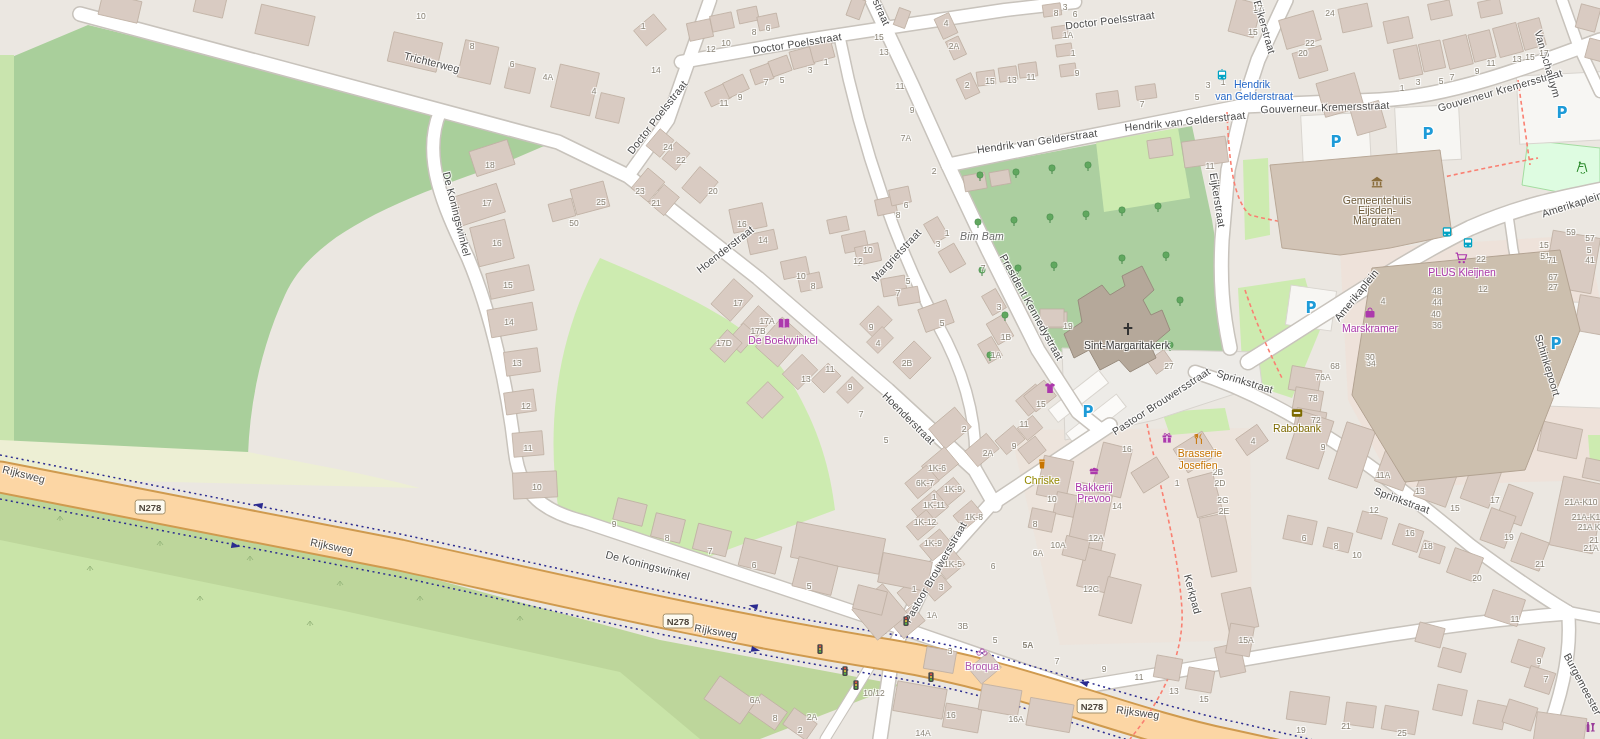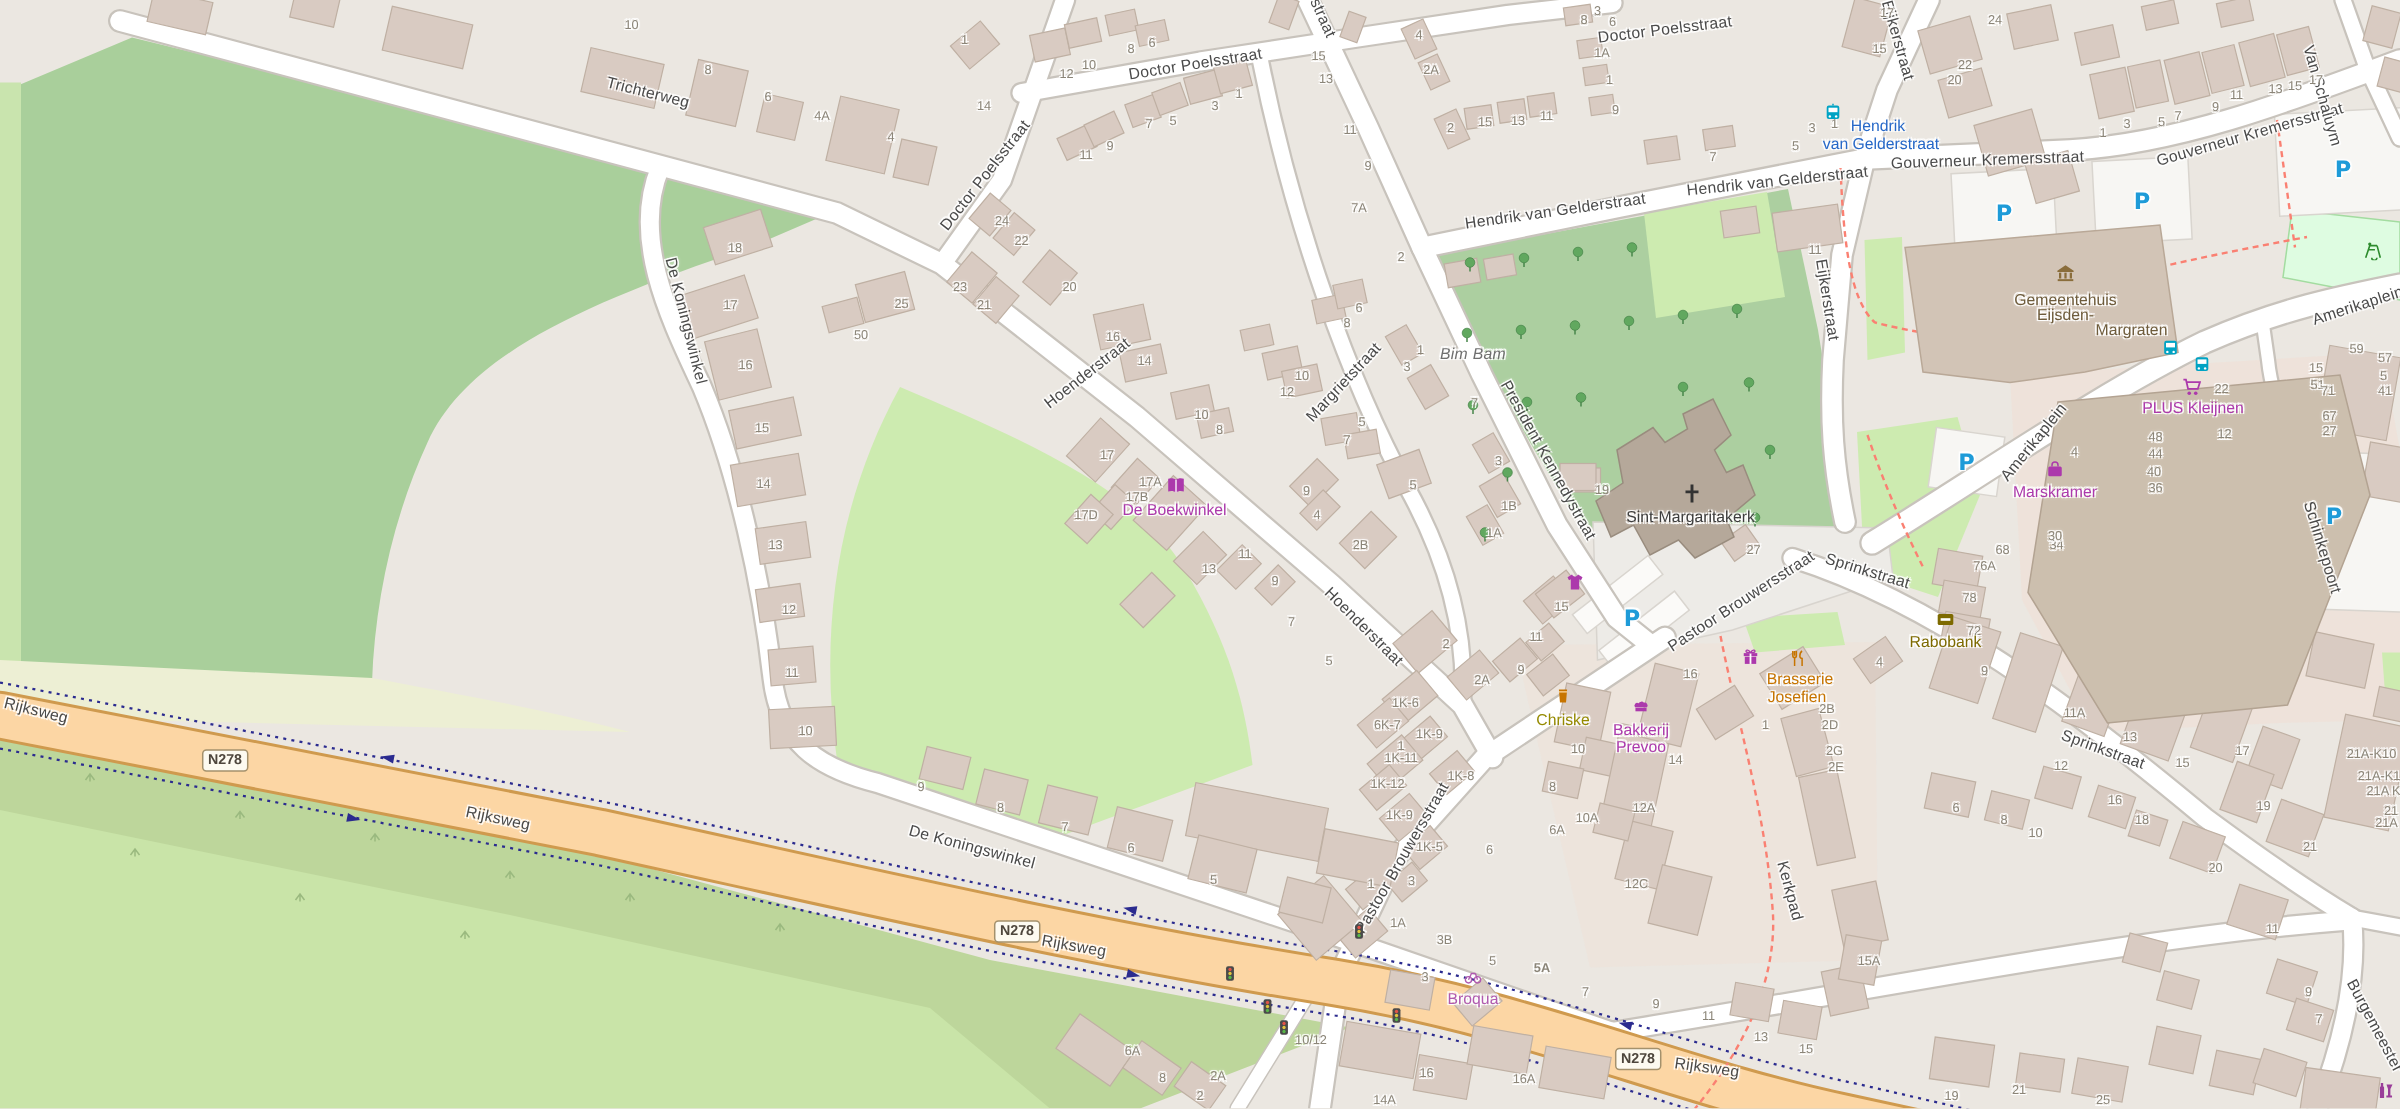--- a/index.html
+++ b/index.html
@@ -743,21 +743,21 @@
       <div class="lbl poi-line c-rel" style="left: 1127px; top: 345px; position: absolute; transform: translate(-50%, -50%) rotate(0deg);">Sint-Margaritakerk</div>
       <div class="icon" style="left: 1377px; top: 182px; position: absolute; transform: translate(-50%, -50%) rotate(0deg);"><svg width="13" height="13" viewBox="0 0 12 12" fill="#8a6d3b">
           <path d="M1 4.6 6 1.2 11 4.6v.8H1Z"></path>
           <rect x="2" y="5.8" width="1.4" height="3.6"></rect>
           <rect x="5.3" y="5.8" width="1.4" height="3.6"></rect>
           <rect x="8.6" y="5.8" width="1.4" height="3.6"></rect>
           <rect x="1.2" y="9.8" width="9.6" height="1.2"></rect>
         </svg></div>
       <div class="lbl poi-line c-civic" style="left: 1377px; top: 200px; position: absolute; transform: translate(-50%, -50%) rotate(0deg);">Gemeentehuis</div>
       <div class="lbl poi-line c-civic" style="left: 1377px; top: 210px; position: absolute; transform: translate(-50%, -50%) rotate(0deg);">Eijsden-</div>
-      <div class="lbl poi-line c-civic" style="left: 1377px; top: 220px; position: absolute; transform: translate(-50%, -50%) rotate(0deg); margin-left: 44px;">Margraten</div>
+      <div class="lbl poi-line c-civic" style="left: 1377px; top: 220px; position: absolute; transform: translate(-50%, -50%) rotate(0deg);">Margraten</div>
       <div class="icon" style="left: 1222px; top: 75px; position: absolute; transform: translate(-50%, -50%) rotate(0deg);"><svg width="12" height="12" viewBox="0 0 12 12">
           <path d="M6 0v1.4" stroke="#00a3c4"></path>
           <rect x="1.8" y="1.4" width="8.4" height="9" rx="1.4" fill="#00a3c4"></rect>
           <rect x="3" y="2.8" width="6" height="3" fill="#fff"></rect>
           <circle cx="3.9" cy="8.6" r=".8" fill="#fff"></circle>
           <circle cx="8.1" cy="8.6" r=".8" fill="#fff"></circle>
         </svg></div>
       <div class="lbl poi-line c-transit" style="left: 1252px; top: 84px; position: absolute; transform: translate(-50%, -50%) rotate(0deg);">Hendrik</div>
       <div class="lbl poi-line c-transit" style="left: 1254px; top: 96px; position: absolute; transform: translate(-50%, -50%) rotate(0deg);">van Gelderstraat</div>
       <div class="icon" style="left: 1050px; top: 388px; position: absolute; transform: translate(-50%, -50%) rotate(0deg);"><svg width="13" height="12" viewBox="0 0 12 12">

